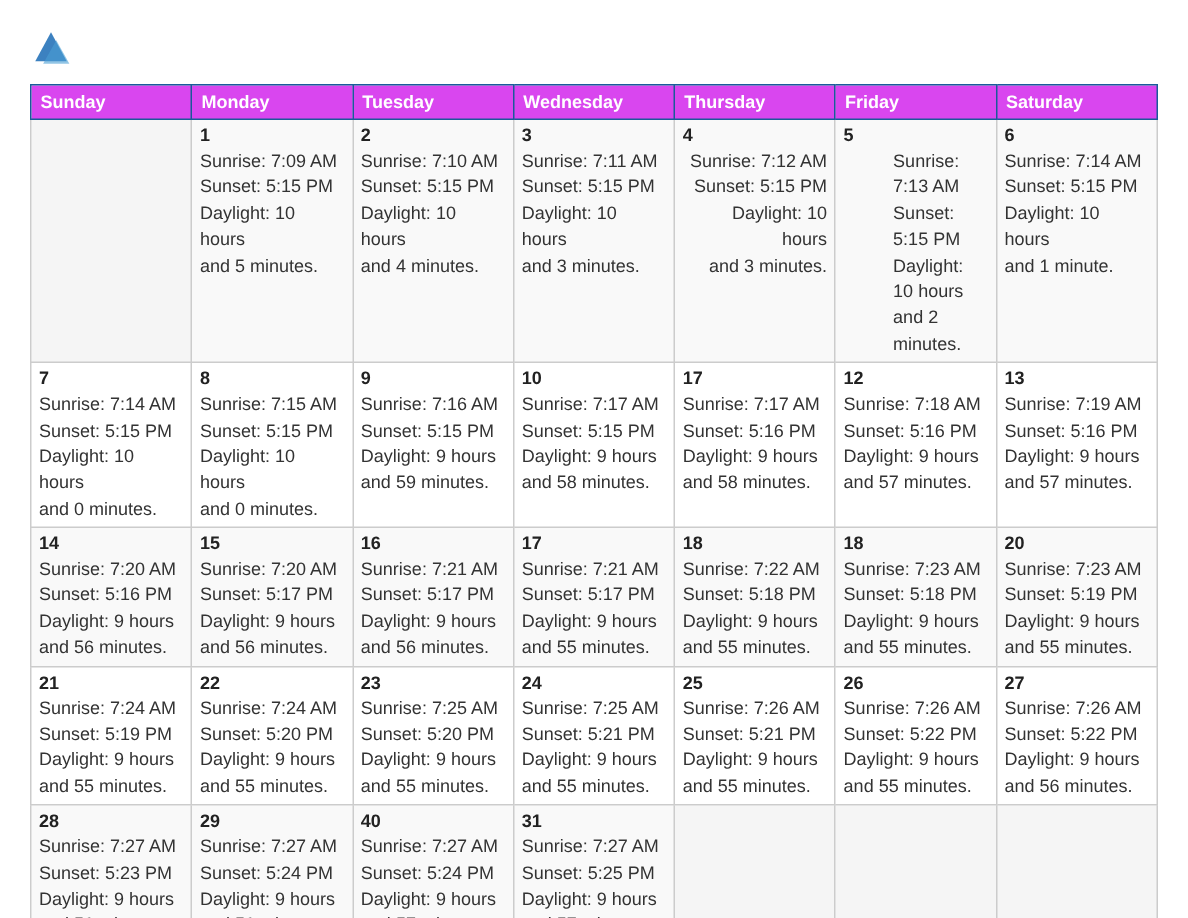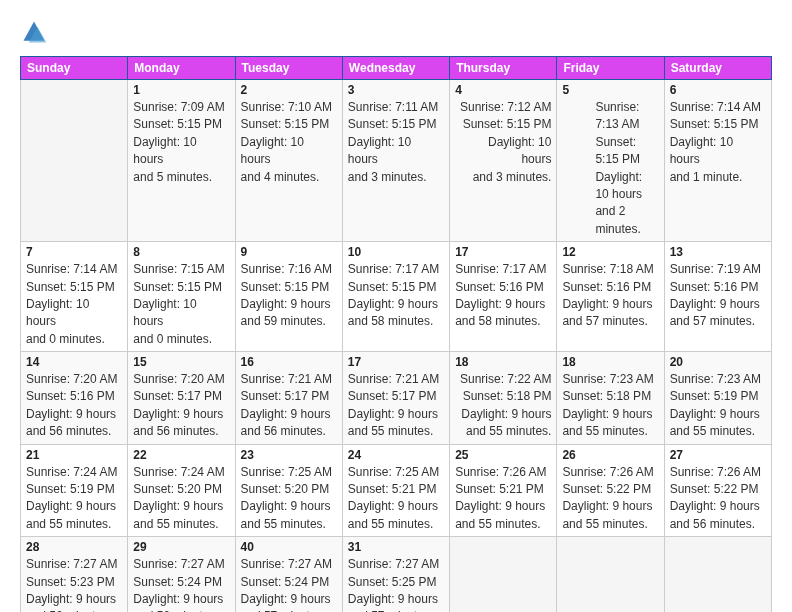--- a/index.html
+++ b/index.html
@@ -245,21 +245,21 @@
           </td>
           <td>
             <span class="day-num">17</span>
             <div class="day-info" style="white-space: pre-line;">Sunrise: 7:21 AM
 Sunset: 5:17 PM
 Daylight: 9 hours
 and 55 minutes.</div>
           </td>
           <td>
             <span class="day-num">18</span>
-            <div class="day-info" style="white-space: pre-line; text-align: right;">Sunrise: 7:22 AM
+            <div class="day-info" style="white-space: pre-line;">Sunrise: 7:22 AM
 Sunset: 5:18 PM
 Daylight: 9 hours
 and 55 minutes.</div>
           </td>
           <td>
             <span class="day-num">18</span>
             <div class="day-info" style="white-space: pre-line;">Sunrise: 7:23 AM
 Sunset: 5:18 PM
 Daylight: 9 hours
 and 55 minutes.</div>

